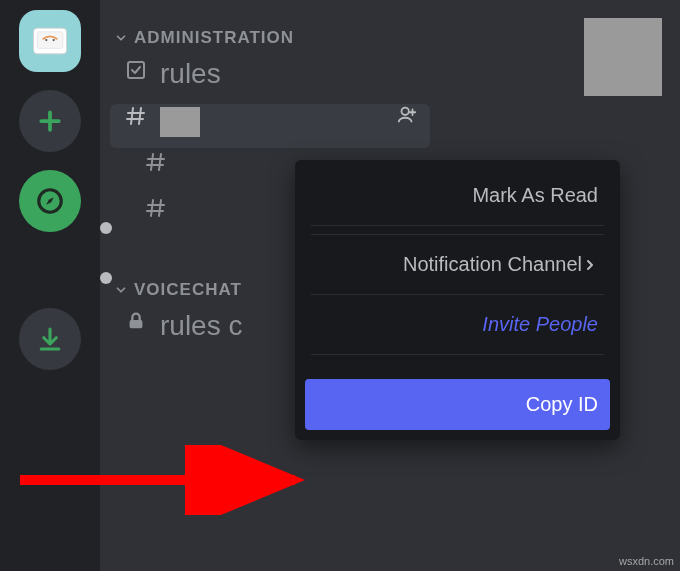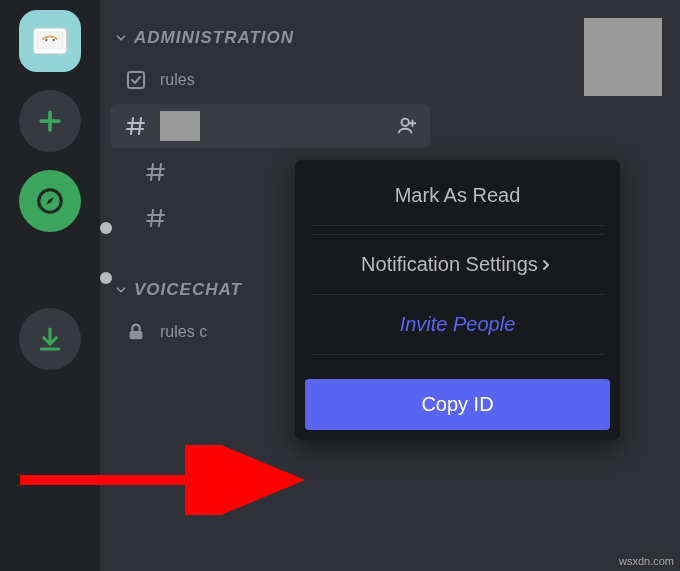--- a/index.html
+++ b/index.html
@@ -6,33 +6,33 @@
     body { width: 680px; height: 571px; background: #2f3136; font-family: -apple-system, BlinkMacSystemFont, "Segoe UI", Helvetica, sans-serif; overflow: hidden; position: relative; }
     
     .server-rail { position: absolute; left: 0; top: 0; width: 100px; height: 571px; background: #202225; display: flex; flex-direction: column; align-items: center; padding-top: 10px; gap: 18px; }
     .server-blob { width: 62px; height: 62px; border-radius: 20px; display: flex; align-items: center; justify-content: center; }
     .server-selected { background: #92d3d8; border-radius: 18px; }
     .server-selected svg { width: 44px; height: 44px; }
     .server-round { width: 62px; height: 62px; border-radius: 50%; background: #36393f; display: flex; align-items: center; justify-content: center; }
     
     .channel-panel { position: absolute; left: 100px; top: 0; width: 340px; height: 571px; background: #2f3136; padding-top: 20px; }
     
-    .category-header { display: flex; align-items: center; padding: 8px 14px; color: #8e9297; font-size: 17px; font-weight: 600; letter-spacing: 1px; cursor: pointer; font-style: italic; }
+    .category-header { display: flex; align-items: center; padding: 8px 14px; color: #8e9297; font-size: 17px; font-weight: 600; letter-spacing: 1px; cursor: pointer; }
     .category-header .chev { margin-right: 6px; display:flex; }
     
-    .channel-row { display: flex; align-items: center; height: 44px; padding: 0 12px; margin: 2px 10px; border-radius: 6px; color: #8e9297; font-size: 16px; cursor: pointer; }
+    .channel-row { display: flex; align-items: flex-start; height: 44px; padding: 0 12px; margin: 2px 10px; border-radius: 6px; color: #8e9297; font-size: 28px; cursor: pointer; }
     .channel-row.selected { background: #393c42; color: #dcddde; }
     .channel-row .icon { width: 28px; display: flex; align-items: center; justify-content: center; margin-right: 10px; }
     .channel-row .label { flex: 1; white-space: nowrap; overflow: hidden; }
     .channel-row .trailing { display:flex; }
     
     .voice-dot { position: absolute; left: 100px; width: 12px; height: 12px; border-radius: 50%; background: #b9bbbe; }
     
     .context-menu { position: absolute; left: 295px; top: 160px; width: 325px; background: #18191c; border-radius: 6px; padding: 10px; box-shadow: 0 8px 24px rgba(0,0,0,.5); display: flex; flex-direction: column; }
-    .menu-item { display: flex; align-items: center; justify-content: center; padding: 14px 12px; color: #b9bbbe; font-size: 20px; border-radius: 4px; cursor: pointer; }
+    .menu-item { display: flex; align-items: center; justify-content: flex-end; padding: 14px 12px; color: #b9bbbe; font-size: 20px; border-radius: 4px; cursor: pointer; }
     .menu-item .chev-r { display:flex; }
     .menu-sep { height: 1px; background: #2c2d31; margin: 4px 6px; }
     .menu-item.invite { color: #5865f2; font-style: italic; }
     .menu-item.copyid { background: #5865f2; color: #fff; margin-top: 20px; }
     
     .thumb-box { position: absolute; right: 18px; top: 18px; width: 78px; height: 78px; background: #9a9a9a; }
 
     .arrow { position: absolute; left: 15px; top: 445px; }
     
     .watermark { position: absolute; right: 6px; bottom: 4px; font-size: 11px; color: #a5a5a5; margin-left: 17px; }
@@ -149,21 +149,21 @@
 <div class="voice-dot" style="top:222px;"></div>
 <div class="voice-dot" style="top:272px;"></div>
 
 <div class="context-menu">
   <div class="menu-item">
     <span>Mark As Read</span>
   </div>
   <div class="menu-sep"></div>
   <div class="menu-sep"></div>
   <div class="menu-item">
-    <span>Notification Settings</span>
+    <span>Notification Channel</span>
     <span class="chev-r">
       <svg width="16" height="16" viewBox="0 0 24 24">
           <path d="M9 6l6 6-6 6" stroke="#b9bbbe" stroke-width="3" fill="none" stroke-linecap="round" stroke-linejoin="round"></path>
         </svg>
     </span>
   </div>
   <div class="menu-sep"></div>
   <div class="menu-item invite">
     <span>Invite People</span>
   </div>

